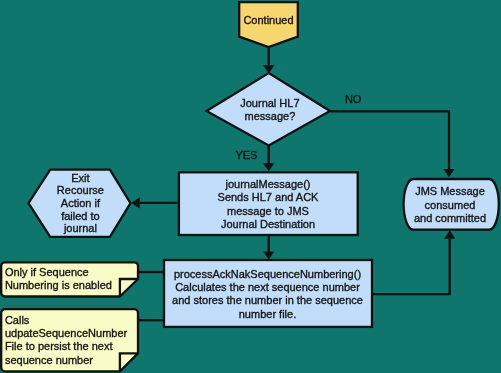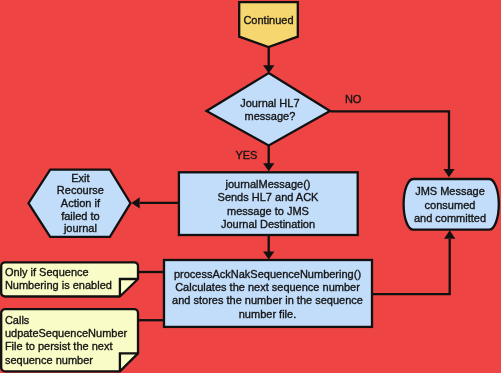--- a/index.html
+++ b/index.html
@@ -1,19 +1,19 @@
 <!DOCTYPE html>
 <html><head>
 <meta charset="utf-8">
 <title>HL7 Journal Flowchart</title>
 <style>
   html,body{margin:0;padding:0;background:#ffffff;}
   body{width:501px;height:373px;overflow:hidden;
        font-family:"Liberation Sans",sans-serif;}
-  #stage{position:relative;width:501px;height:373px;background:#ef4444;}
+  #stage{position:relative;width:501px;height:373px;background:#0f766e;}
   svg#fc{position:absolute;left:0;top:0;display:block;}
   text{font-family:"Liberation Sans",sans-serif;font-size:11px;fill:#141414;
        stroke:#141414;stroke-width:0.34px;paint-order:stroke fill;
        -webkit-font-smoothing:antialiased;}
 </style>
 </head>
 <body>
 
 <div id="stage">
 <svg id="fc" width="501" height="373" viewBox="0 0 501 373" xmlns="http://www.w3.org/2000/svg">

